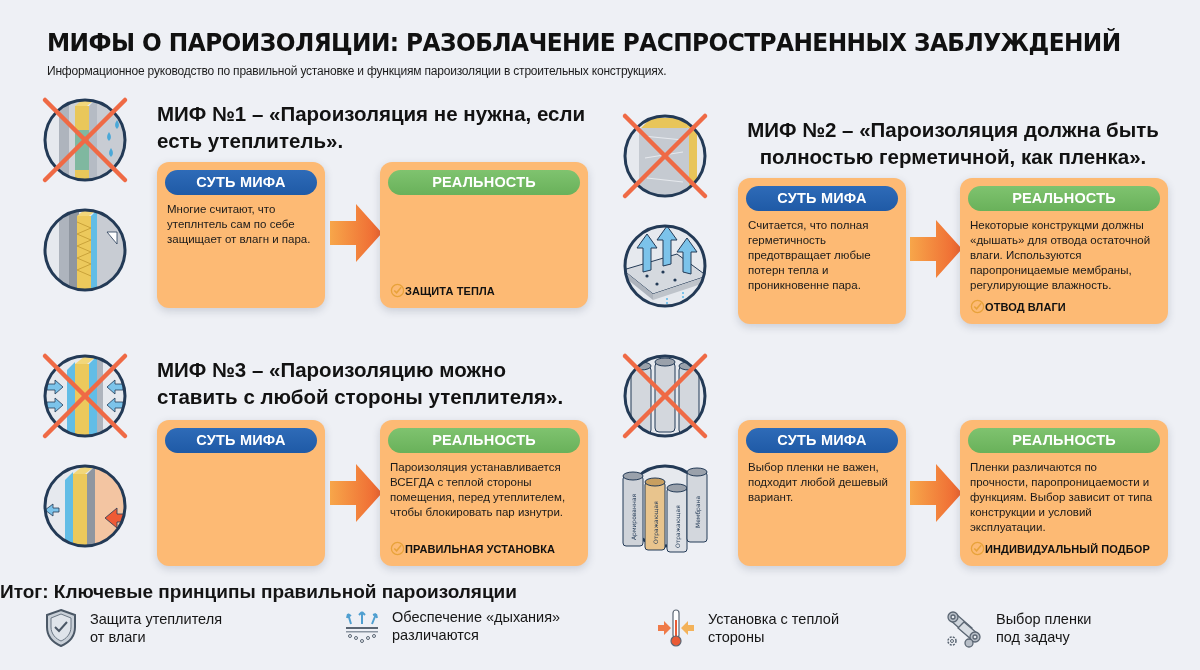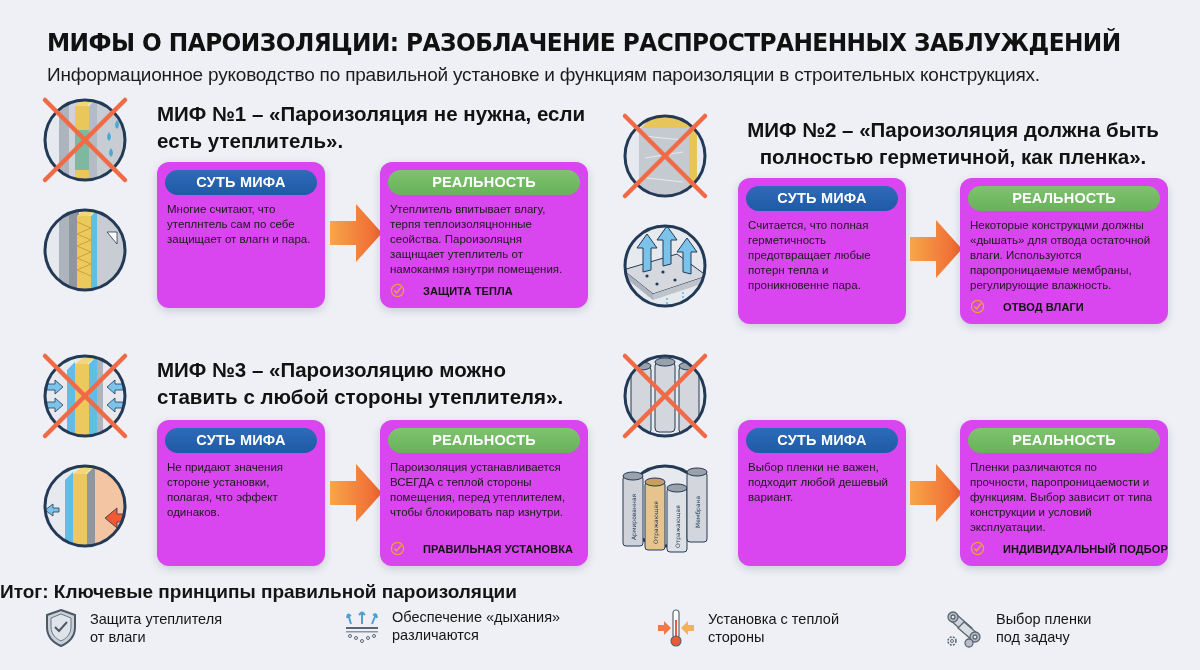--- a/index.html
+++ b/index.html
@@ -12,51 +12,51 @@
   }
   .title {
     position: absolute; left: 47px; top: 28px;
     font-family: "DejaVu Sans", sans-serif;
     font-weight: bold; font-size: 25px; letter-spacing: -0.6px;
     color: #111; white-space: nowrap;
     transform: scaleX(0.93); transform-origin: left top;
   }
   .subtitle {
     position: absolute; left: 47px; top: 64px;
-    font-size: 19px; color: #1c1c1c; white-space: nowrap;
+    font-size: 12px; color: #1c1c1c; white-space: nowrap;
     letter-spacing: -0.2px;
   }
   .myth { position: absolute; width: 560px; height: 230px; }
   .myth .icon-top, .myth .icon-bot {
     position: absolute; left: 7px; width: 96px; height: 96px;
   }
   .myth .icon-top { top: 0; }
   .myth .icon-bot { top: 110px; }
   .myth .myth-heading {
     position: absolute; left: 127px; top: 8px; width: 430px;
     font-size: 20.5px; font-weight: bold; line-height: 27px; color: #121212;
   }
   .card {
     position: absolute; top: 70px; width: 168px; height: 146px;
-    background: #d946ef; border-radius: 12px;
+    background: #fdba74; border-radius: 12px;
     box-shadow: 0 3px 8px rgba(40,50,80,0.18);
   }
   .card .pill {
     margin: 8px 8px 0 8px; height: 25px; border-radius: 13px;
     color: #fff; font-weight: bold; font-size: 14.5px;
     text-align: center; line-height: 25px; letter-spacing: 0.2px;
   }
   .pill.blue { background: linear-gradient(#2e6bb8, #1f5aa6); }
   .pill.green { background: linear-gradient(#7fc36f, #69b15a); }
   .card .body {
     margin: 7px 10px 0 10px; font-size: 11.5px; line-height: 15px; color: #1a1a1a;
   }
   .card .tag {
     position: absolute; left: 10px; bottom: 10px;
-    display: flex; align-items: center; gap: 18px;
+    display: flex; align-items: center; gap: 0;
     font-size: 11px; font-weight: bold; color: #111; letter-spacing: 0.1px;
   }
   .card.card-myth { left: 127px; }
   .card.card-real { left: 350px; width: 208px; }
   .arrow { position: absolute; left: 300px; top: 112px; width: 52px; height: 58px; }
   .summary-title {
     position: absolute; left: 0; width: 1200px; top: 581px; text-align: left;
     font-size: 19px; font-weight: bold; color: #141414;
   }
   .sum-item { position: absolute; top: 608px; display: flex; align-items: center; gap: 12px; }
@@ -117,21 +117,20 @@
 
   <div class="card card-myth">
     <div class="pill blue">СУТЬ МИФА</div>
     <div class="body">Многие считают, что утеплнтель сам по себе защищает от влагн и пара.</div>
   </div>
   <svg class="arrow" viewBox="0 0 52 58">
     <polygon points="0,17 26,17 26,0 52,29 26,58 26,41 0,41" fill="url(#arrowGrad)"></polygon>
   </svg>
   <div class="card card-real">
     <div class="pill green">РЕАЛЬНОСТЬ</div>
-    <div class="body">Утеплитель впитывает влагу, терпя теплоизоляцнонные сеойства. Пароизоляцня защнщает утеплитель от намоканмя нзнутри помещения.</div>
     <div class="tag">
       <svg width="15" height="15" viewBox="0 0 16 16">
         <circle cx="8" cy="8" r="6.5" fill="none" stroke="#e8a23a" stroke-width="1.4"></circle>
         <path d="M4.5 8 l2.5 2.5 l5 -6" fill="none" stroke="#e8a23a" stroke-width="1.6"></path>
       </svg>
       <span>ЗАЩИТА ТЕПЛА</span>
     </div>
   </div>
 </div>
 
@@ -215,21 +214,20 @@
       <rect x="58" y="10" width="38" height="86" fill="#f3c5a2"></rect>
       <path d="M88 56 h-8 v-6 l-12 10 l12 10 v-6 h8z" fill="#ef5a35" stroke="#233a56" stroke-width="0.8"></path>
       <path d="M22 50 h-6 v-4 l-8 6 l8 6 v-4 h6z" fill="#7cc3ea" stroke="#233a56" stroke-width="0.8"></path>
     </g>
     <circle cx="48" cy="48" r="40" fill="none" stroke="#233a56" stroke-width="3"></circle>
   </svg>
   <div class="myth-heading">МИФ №3 – «Пароизоляцию можно ставить с любой стороны утеплителя».</div>
 
   <div class="card card-myth" style="top:72px;">
     <div class="pill blue">СУТЬ МИФА</div>
-    <div class="body">Не придают значения стороне установки, полагая, что эффект одинаков.</div>
   </div>
   <svg class="arrow" viewBox="0 0 52 58" style="top:116px;">
     <polygon points="0,17 26,17 26,0 52,29 26,58 26,41 0,41" fill="url(#arrowGrad)"></polygon>
   </svg>
   <div class="card card-real" style="top:72px;">
     <div class="pill green">РЕАЛЬНОСТЬ</div>
     <div class="body">Пароизоляция устанавливается ВСЕГДА с теплой стороны помещения, перед утеплителем, чтобы блокировать пар изнутри.</div>
     <div class="tag">
       <svg width="15" height="15" viewBox="0 0 16 16">
         <circle cx="8" cy="8" r="6.5" fill="none" stroke="#e8a23a" stroke-width="1.4"></circle>

